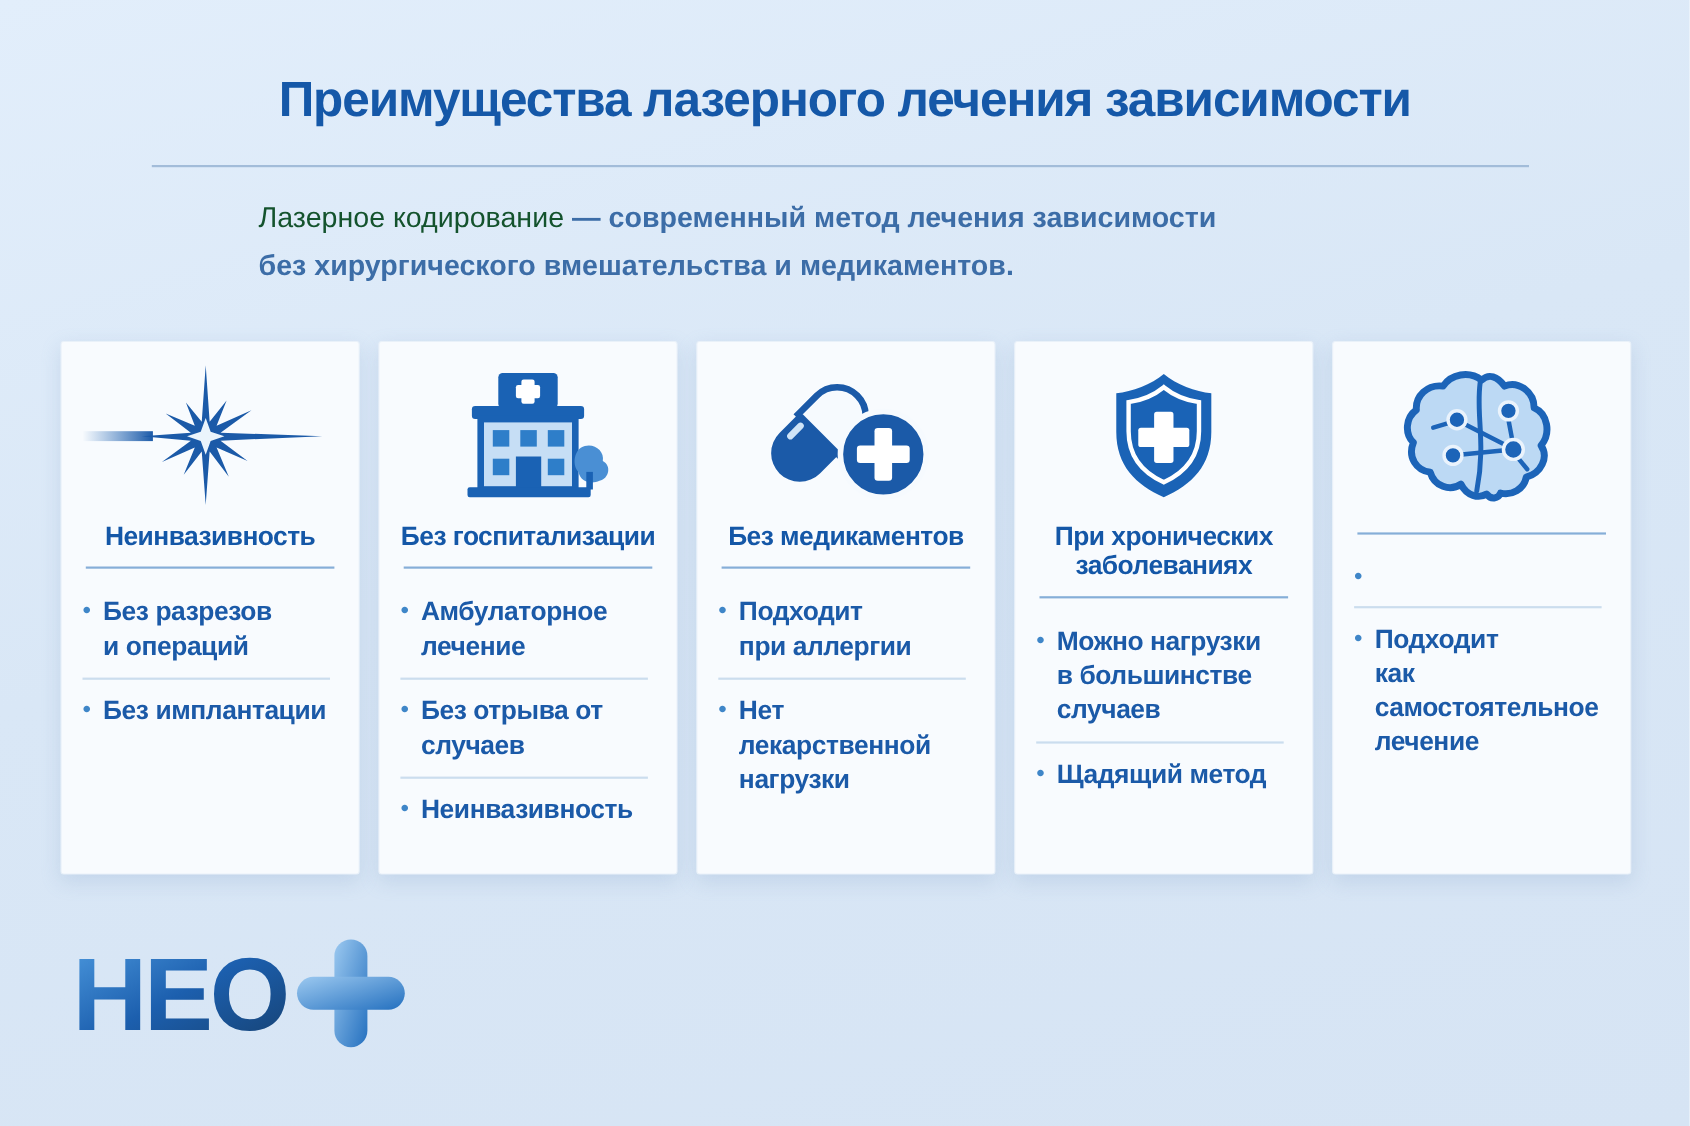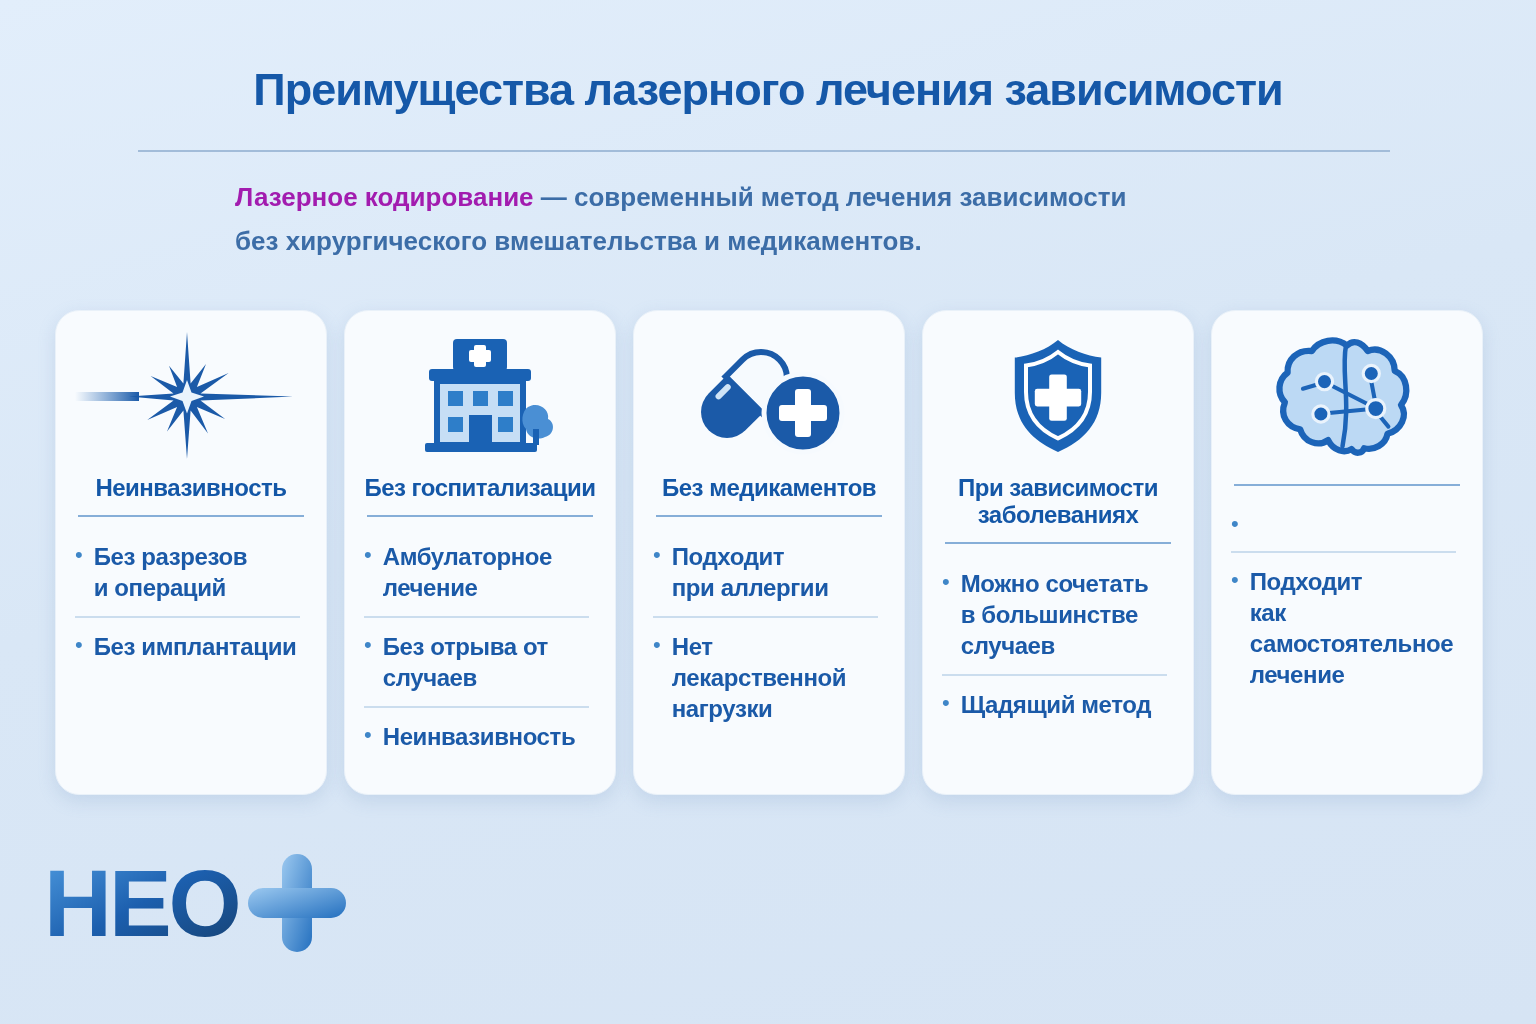--- a/index.html
+++ b/index.html
@@ -18,29 +18,29 @@
   }
   .header-divider {
     position:absolute; top:150px; left:138px; width:1252px; height:2px;
     background:#a2bcd9;
   }
   .subtitle {
     position:absolute; top:176px; left:235px; width:930px;
     font-size:26px; line-height:1.68; color:#3c6da7; font-weight:600;
     white-space:pre-line;
   }
-  .subtitle .lead { color:#a21caf; font-weight:bold; }
+  .subtitle .lead { color:#14532d; font-weight:normal; }
 
   .cards {
     position:absolute; top:310px; left:55px; right:53px; height:485px;
     display:flex; gap:17px;
   }
   .card {
     flex:1 1 0; background:#f8fbfe; border:1px solid #e9f1f9;
-    border-radius:24px; box-shadow:0 6px 18px rgba(110,145,190,0.20);
+    border-radius:3px; box-shadow:0 6px 18px rgba(110,145,190,0.20);
     padding:20px 15px 18px; display:flex; flex-direction:column;
   }
   .icon-box {
     height:130px; display:flex; align-items:center; justify-content:center;
     overflow:hidden; margin-bottom:10px;
   }
   .card-title {
     text-align:center; font-size:24px; font-weight:bold; color:#1457a7;
     line-height:1.12; letter-spacing:-0.5px; white-space:pre-line; margin-top:4px;
   }
@@ -51,21 +51,21 @@
   .bullet { display:flex; align-items:flex-start; gap:11px; }
   .bullet .dot {
     color:#3f86c8; font-size:22px; line-height:1.28; flex:0 0 auto;
   }
   .bullet .btext {
     font-size:24px; font-weight:600; color:#1b5aa8; line-height:1.3;
     letter-spacing:-0.4px; white-space:pre-line;
   }
   .bullet-divider { height:1.5px; background:#cbddee; margin:13px 0; width:97%; }
 
-  .logo { position:absolute; left:44px; top:846px; }
+  .logo { position:absolute; left:66px; top:846px; }
 </style>
 </head>
 <body>
 
 <div class="canvas">
 
   <h1 class="page-title">Преимущества лазерного лечения зависимости</h1>
 
   <div class="header-divider"></div>
 
@@ -172,27 +172,27 @@
       </div>
       <div class="card">
         <div class="icon-box">
     <svg width="112" height="122" viewBox="0 0 140 152">
       <path d="M70 6 C56 18 34 26 16 28 L16 72 C16 110 38 132 70 146 C102 132 124 110 124 72 L124 28 C106 26 84 18 70 6 Z" fill="#1a63b6"></path>
       <path d="M70 21 C59 30 44 36 30 38 L30 71 C30 100 46 118 70 129 C94 118 110 100 110 71 L110 38 C96 36 81 30 70 21 Z" fill="none" stroke="#ffffff" stroke-width="5"></path>
       <rect x="59" y="49" width="22" height="58" rx="3" fill="#ffffff"></rect>
       <rect x="41" y="67" width="58" height="22" rx="3" fill="#ffffff"></rect>
     </svg>
         </div>
-        <div class="card-title">При зависимости
+        <div class="card-title">При хронических
 заболеваниях</div>
         <div class="title-underline"></div>
         <div class="bullets">
           <div class="bullet">
             <span class="dot">•</span>
-            <span class="btext">Можно сочетать
+            <span class="btext">Можно нагрузки
 в большинстве случаев</span>
           </div>
           <div class="bullet-divider"></div>
           <div class="bullet">
             <span class="dot">•</span>
             <span class="btext">Щадящий метод</span>
           </div>
         </div>
       </div>
       <div class="card">

